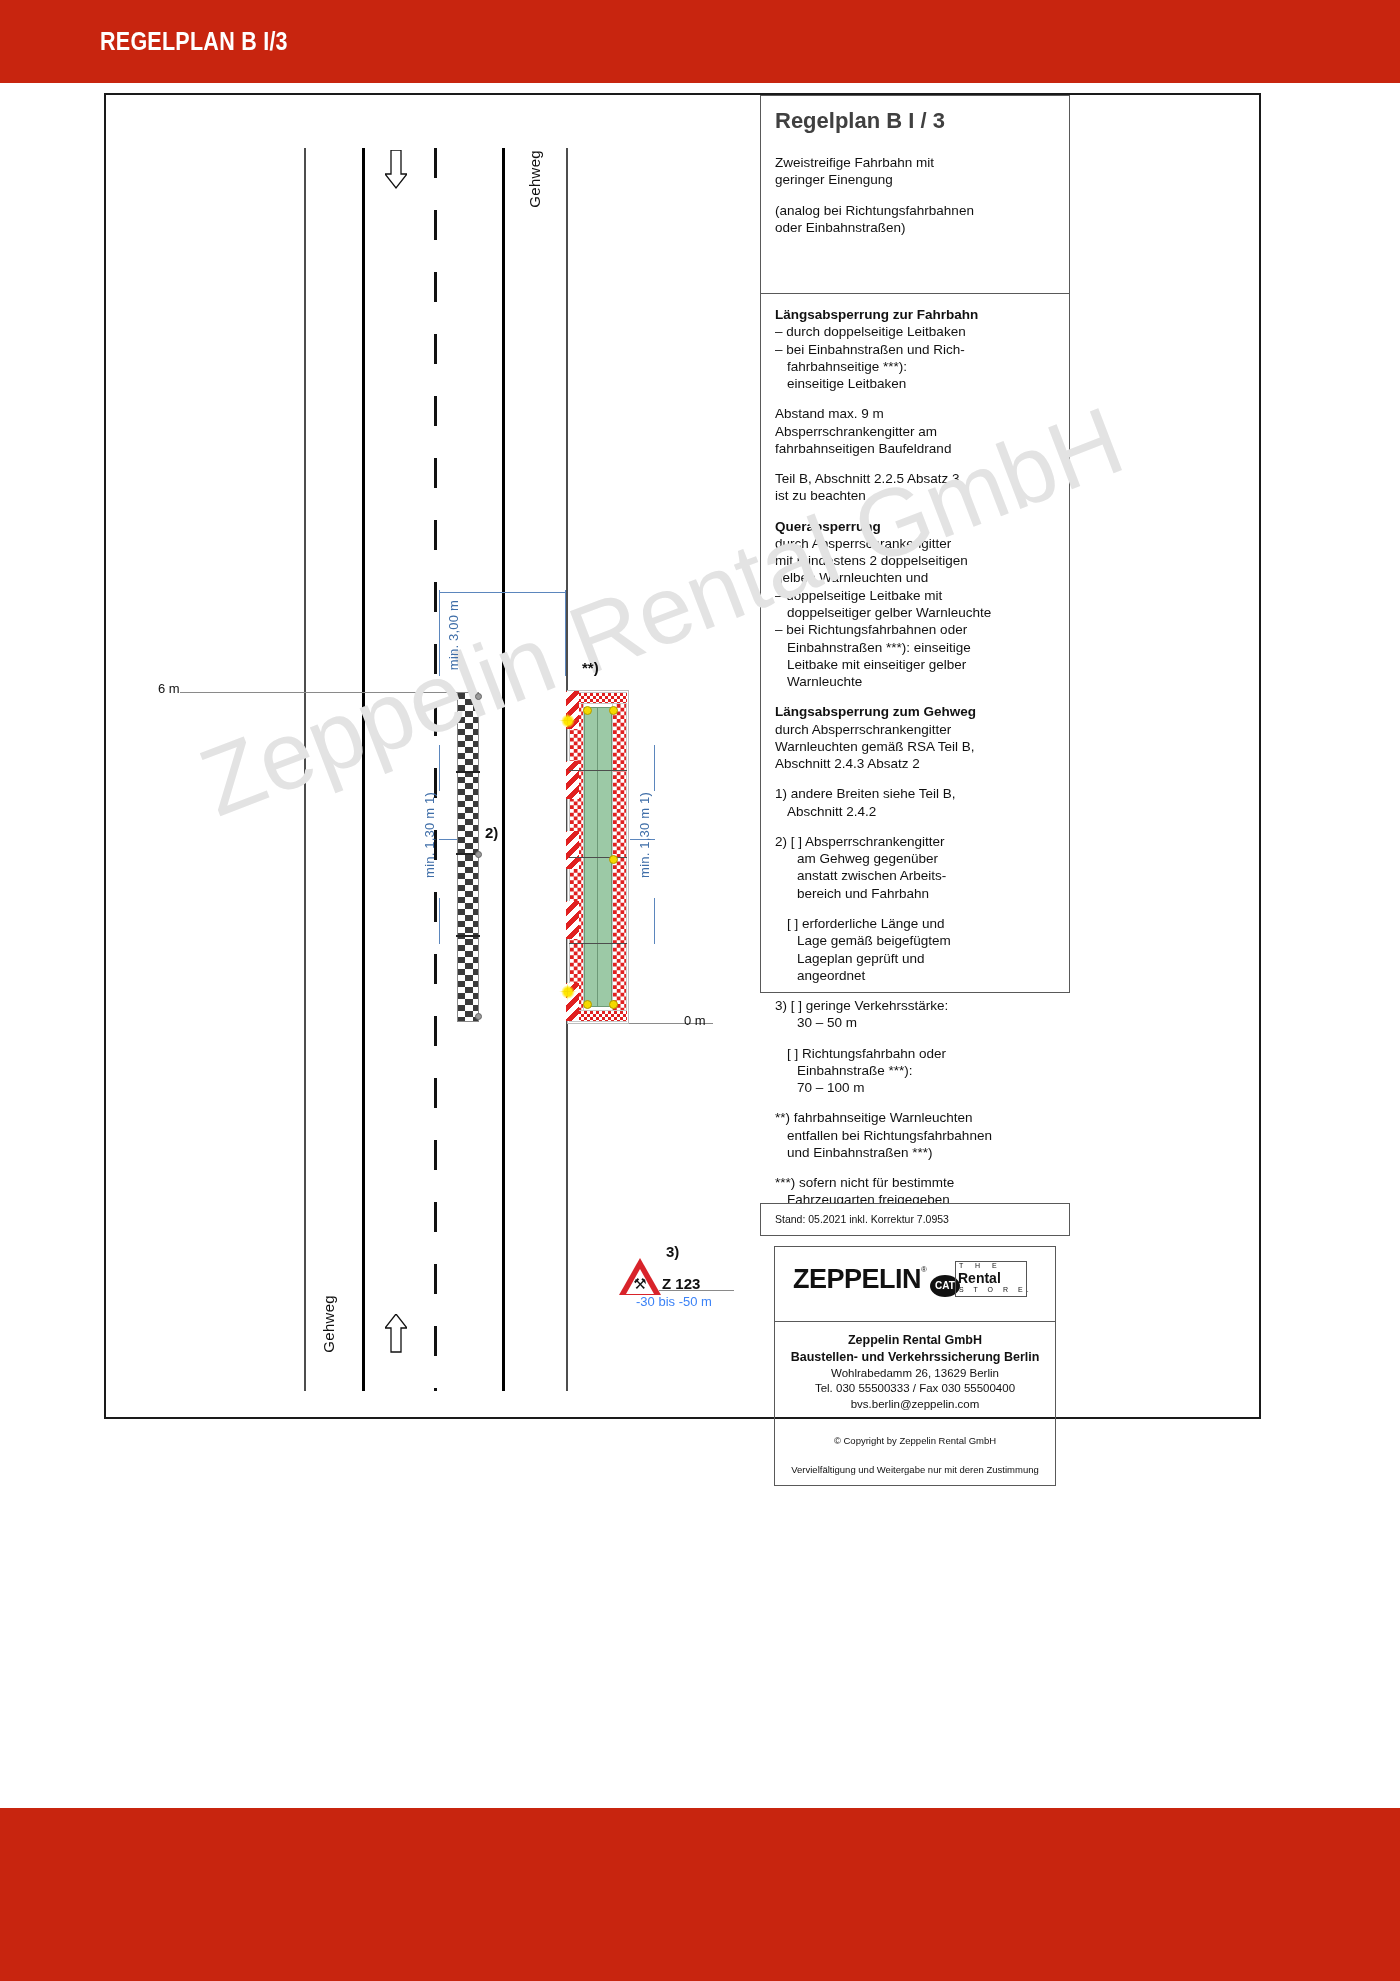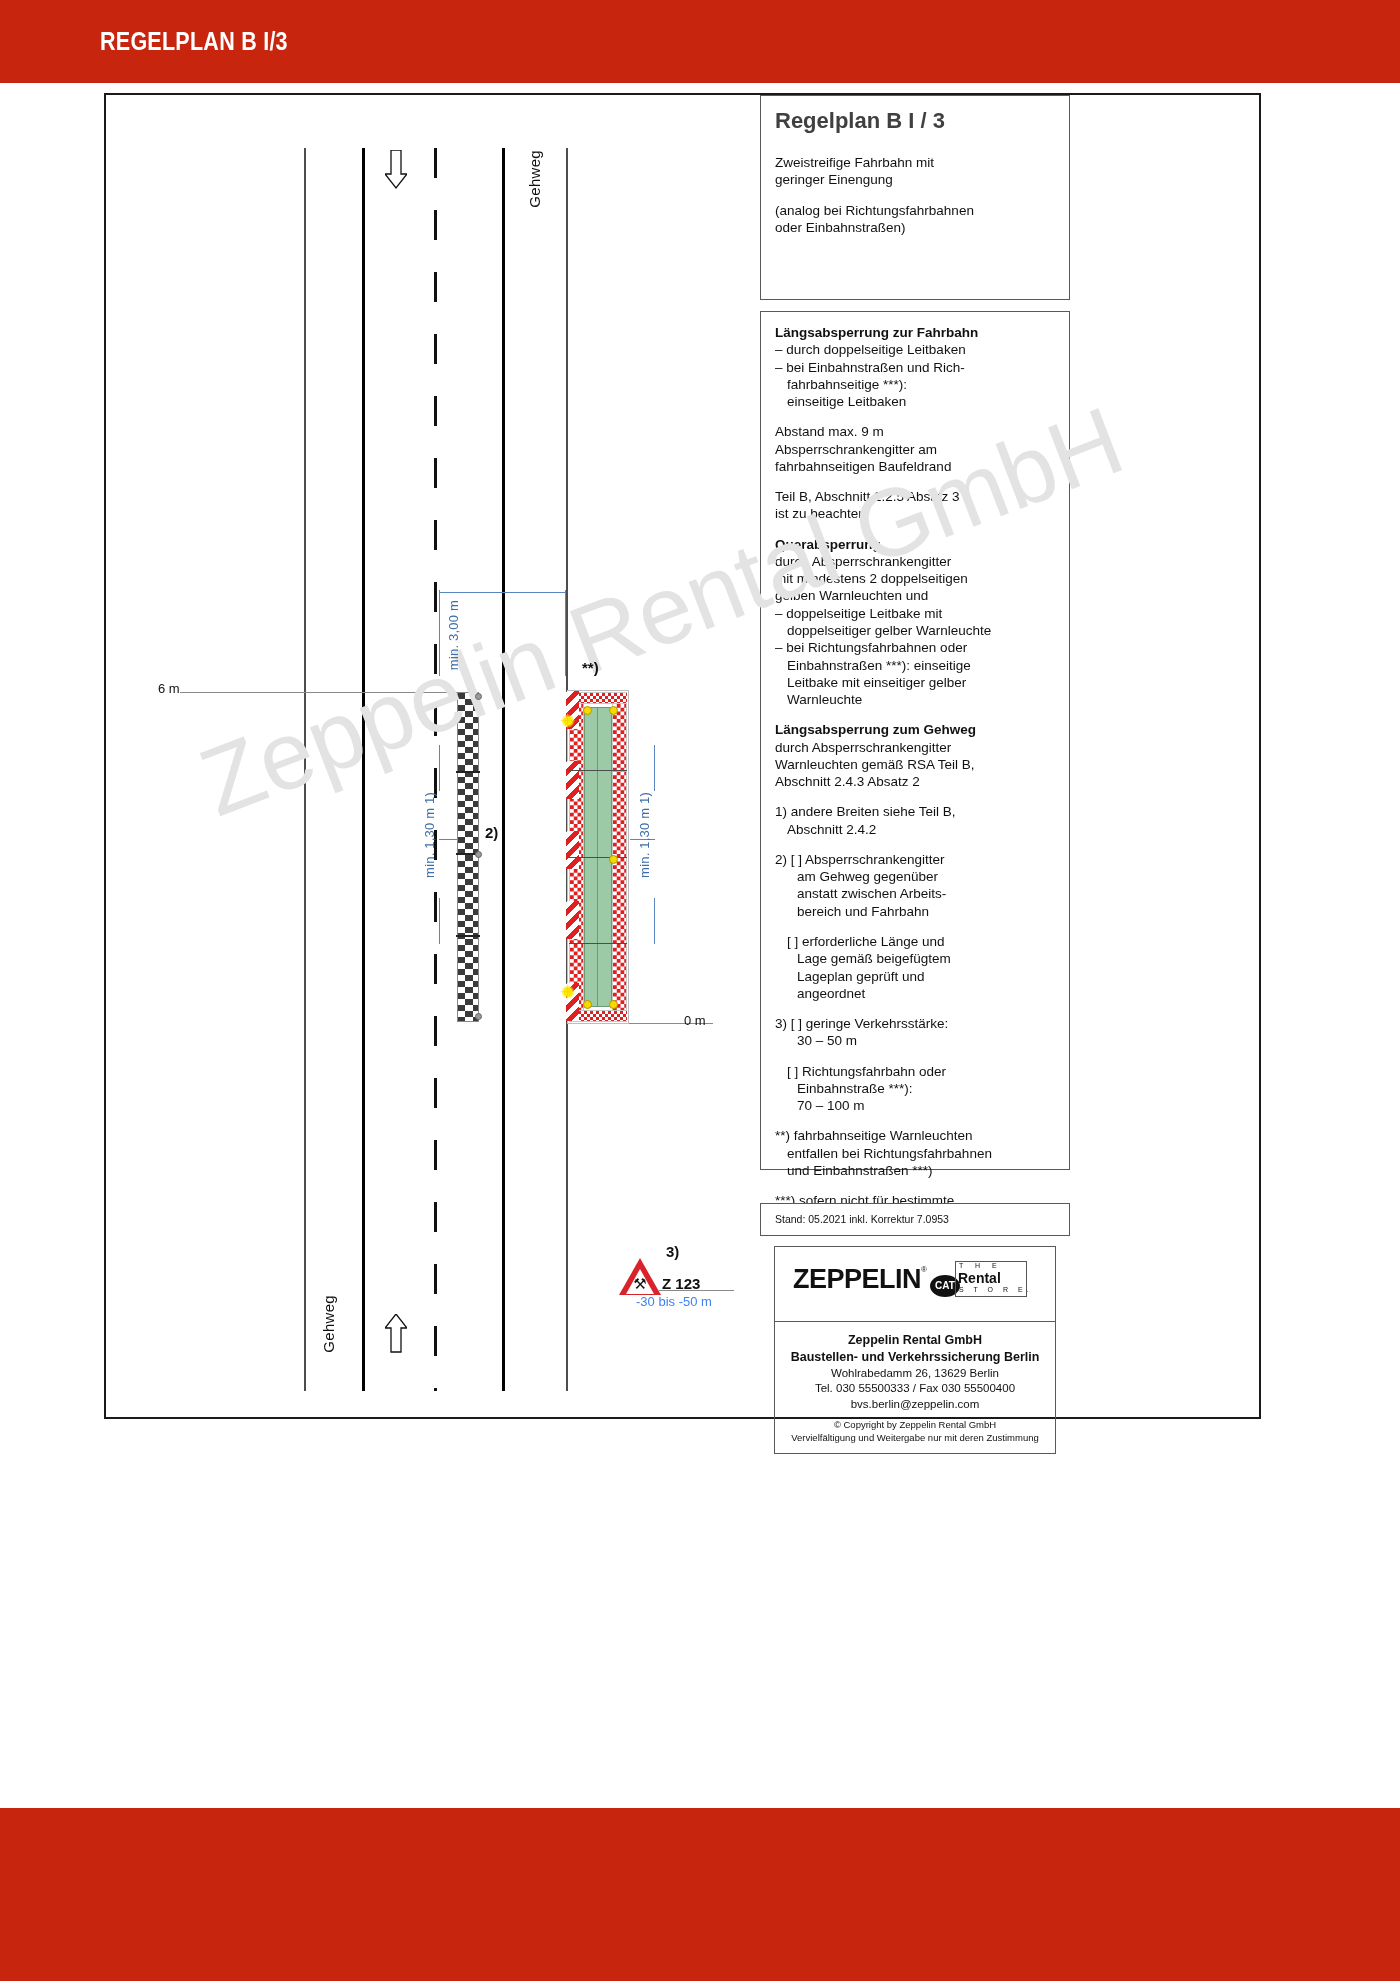--- a/index.html
+++ b/index.html
@@ -363,21 +363,21 @@
   .zp-store {
     position: absolute; left: 184px; top: 39px;
     font-size: 7px; letter-spacing: 4px; color: #111;
   }
 
   .addr {
     text-align: center;
     font-size: 11.5px; color: #111; line-height: 1.35;
   }
   .addr .bold { font-weight: bold; font-size: 12.5px; }
-  .addr .cp { font-size: 9.5px; }
+  .addr .cp { font-size: 9.5px; margin-top: 16px; }
 </style>
 </head>
 <body>
 
 <div class="header">
   <div class="header-title">REGELPLAN B I/3</div>
 </div>
 
 <div class="sheet">
 
@@ -486,21 +486,21 @@
       <div class="panel-inner">
         <div class="ptitle">Regelplan B I / 3</div>
         <div class="ptext">Zweistreifige Fahrbahn mit</div>
         <div class="ptext">geringer Einengung</div>
         <div class="pgap"></div>
         <div class="ptext">(analog bei Richtungsfahrbahnen</div>
         <div class="ptext"> oder Einbahnstraßen)</div>
       </div>
     </div>
 
-    <div class="panel-box" style="top:216px; height:859px;">
+    <div class="panel-box" style="top:198px; height:700px;">
       <div class="panel-inner" id="panel-sections">
           <div class="ptext b">Längsabsperrung zur Fahrbahn</div>
           <div class="ptext">– durch doppelseitige Leitbaken</div>
           <div class="ptext">– bei Einbahnstraßen und Rich-</div>
           <div class="ptext indent1">fahrbahnseitige ***):</div>
           <div class="ptext indent1">einseitige Leitbaken</div>
           <div class="pgap"></div>
           <div class="ptext">Abstand max. 9 m</div>
           <div class="ptext">Absperrschrankengitter am</div>
           <div class="ptext">fahrbahnseitigen Baufeldrand</div>

